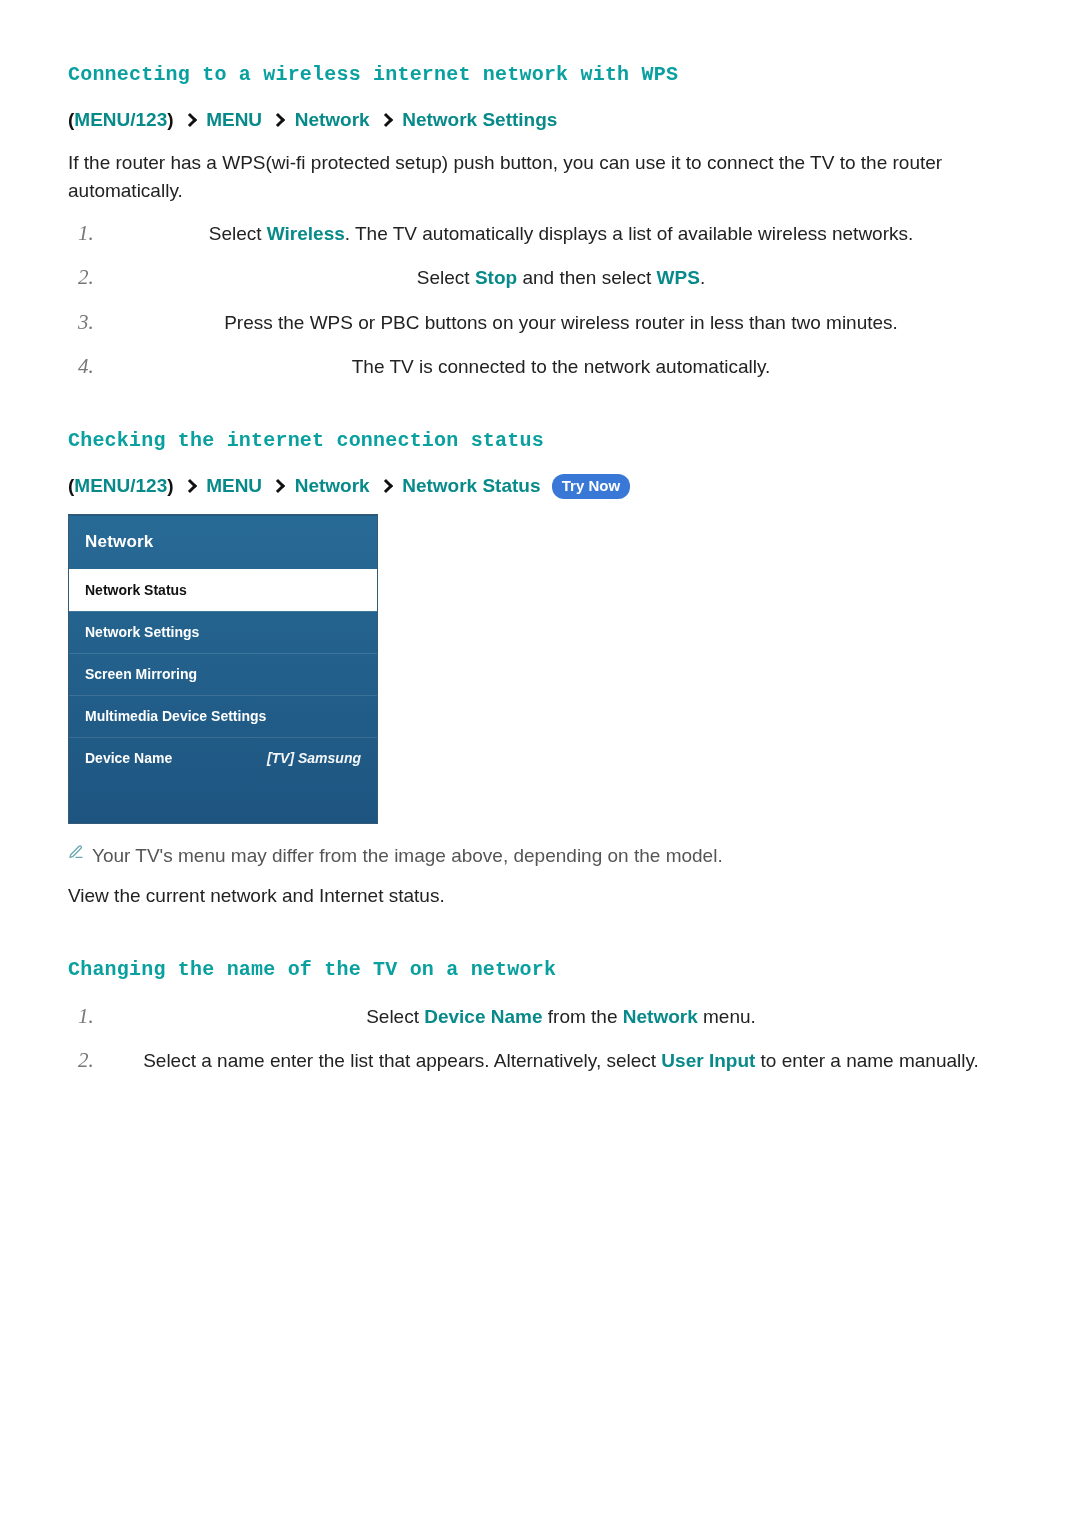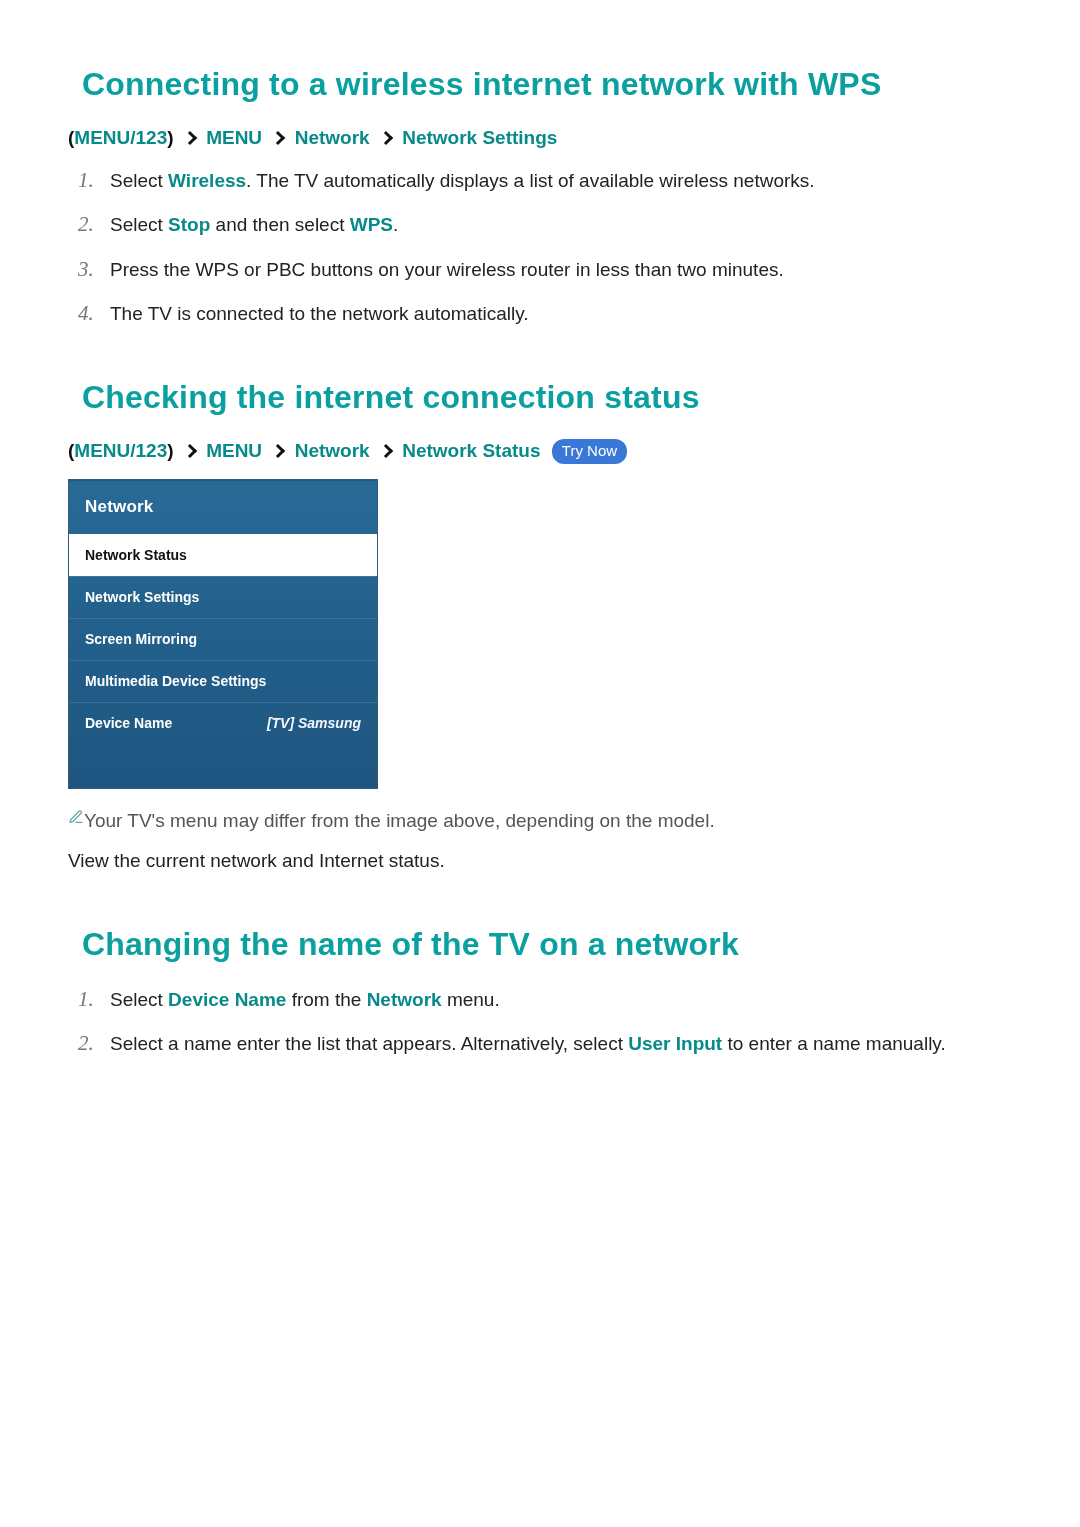--- a/index.html
+++ b/index.html
@@ -19,23 +19,24 @@
     font-family: Arial, Helvetica, sans-serif;
     font-size: 19px;
     color: var(--text);
     line-height: 1.5;
     background: #fff;
   }
 
   h2.section-heading {
     color: var(--teal);
     font-weight: 700;
-    font-size: 32px;
+    font-size: 20px;
     letter-spacing: 0.2px;
-    margin: 0 0 18px 14px;
+    margin: 0 0 18px 0;
+    font-family: Liberation Mono, monospace;
   }
   h2.section-heading + .path { margin-top: -2px; }
 
   .path {
     margin: 0 0 14px 0;
     font-size: 19px;
     font-weight: 700;
   }
   .path .paren { font-weight: 700; color: #111; }
   .path .link { color: var(--teal-dark); font-weight: 700; }
@@ -49,40 +50,41 @@
     margin: 0 6px 1px 6px;
     vertical-align: middle;
   }
   .try-now {
     display: inline-block;
     background: var(--blue);
     color: #fff;
     border-radius: 12px;
     padding: 1px 10px 2px 10px;
     font-size: 15px;
-    font-weight: 400;
+    font-weight: 700;
     margin-left: 6px;
     vertical-align: middle;
   }
 
   p.body-text { margin: 0 0 14px 0; }
   .section { margin-bottom: 44px; }
   .section:last-child { margin-bottom: 0; }
 
   ol.steps {
     list-style: none;
     margin: 8px 0 0 10px;
     padding: 0;
     counter-reset: step;
   }
   ol.steps > li {
     counter-increment: step;
     position: relative;
     padding-left: 32px;
     margin-bottom: 16px;
+    text-align: center;
   }
   ol.steps > li::before {
     content: counter(step) ".";
     position: absolute;
     left: 0;
     top: -2px;
     font-style: italic;
     font-family: Georgia, 'Times New Roman', serif;
     font-size: 21px;
     color: #777;
@@ -116,21 +118,21 @@
   .panel-item.highlight {
     background: #fff;
     color: #111;
     font-weight: 700;
   }
   .panel-spacer { height: 44px; }
   .panel-value { font-weight: 600; opacity: .95; font-style: italic; }
 
   .note {
     display: flex;
-    gap: 0;
+    gap: 8px;
     align-items: flex-start;
     color: #555;
     margin: 6px 0 12px 0;
   }
   .note .pencil { flex: 0 0 auto; margin-top: 2px; }
 </style>
 </head>
 <body>
 
 <div class="section">
@@ -139,20 +141,21 @@
   <div class="path">
     <span class="paren">(</span><span class="link">MENU/123</span><span class="paren">)</span>
     <span class="chevron"></span>
     <span class="link">MENU</span>
     <span class="chevron"></span>
     <span class="link">Network</span>
     <span class="chevron"></span>
     <span class="link">Network Settings</span>
   </div>
 
+  <p class="body-text">If the router has a WPS(wi-fi protected setup) push button, you can use it to connect the TV to the router automatically.</p>
 
   <ol class="steps">
     <li>
       <span>Select </span><span class="kw">Wireless</span><span>. The TV automatically displays a list of available wireless networks.</span>
     </li>
     <li>
       <span>Select </span><span class="kw">Stop</span><span> and then select </span><span class="kw">WPS</span><span>.</span>
     </li>
     <li>Press the WPS or PBC buttons on your wireless router in less than two minutes.</li>
     <li>The TV is connected to the network automatically.</li>

